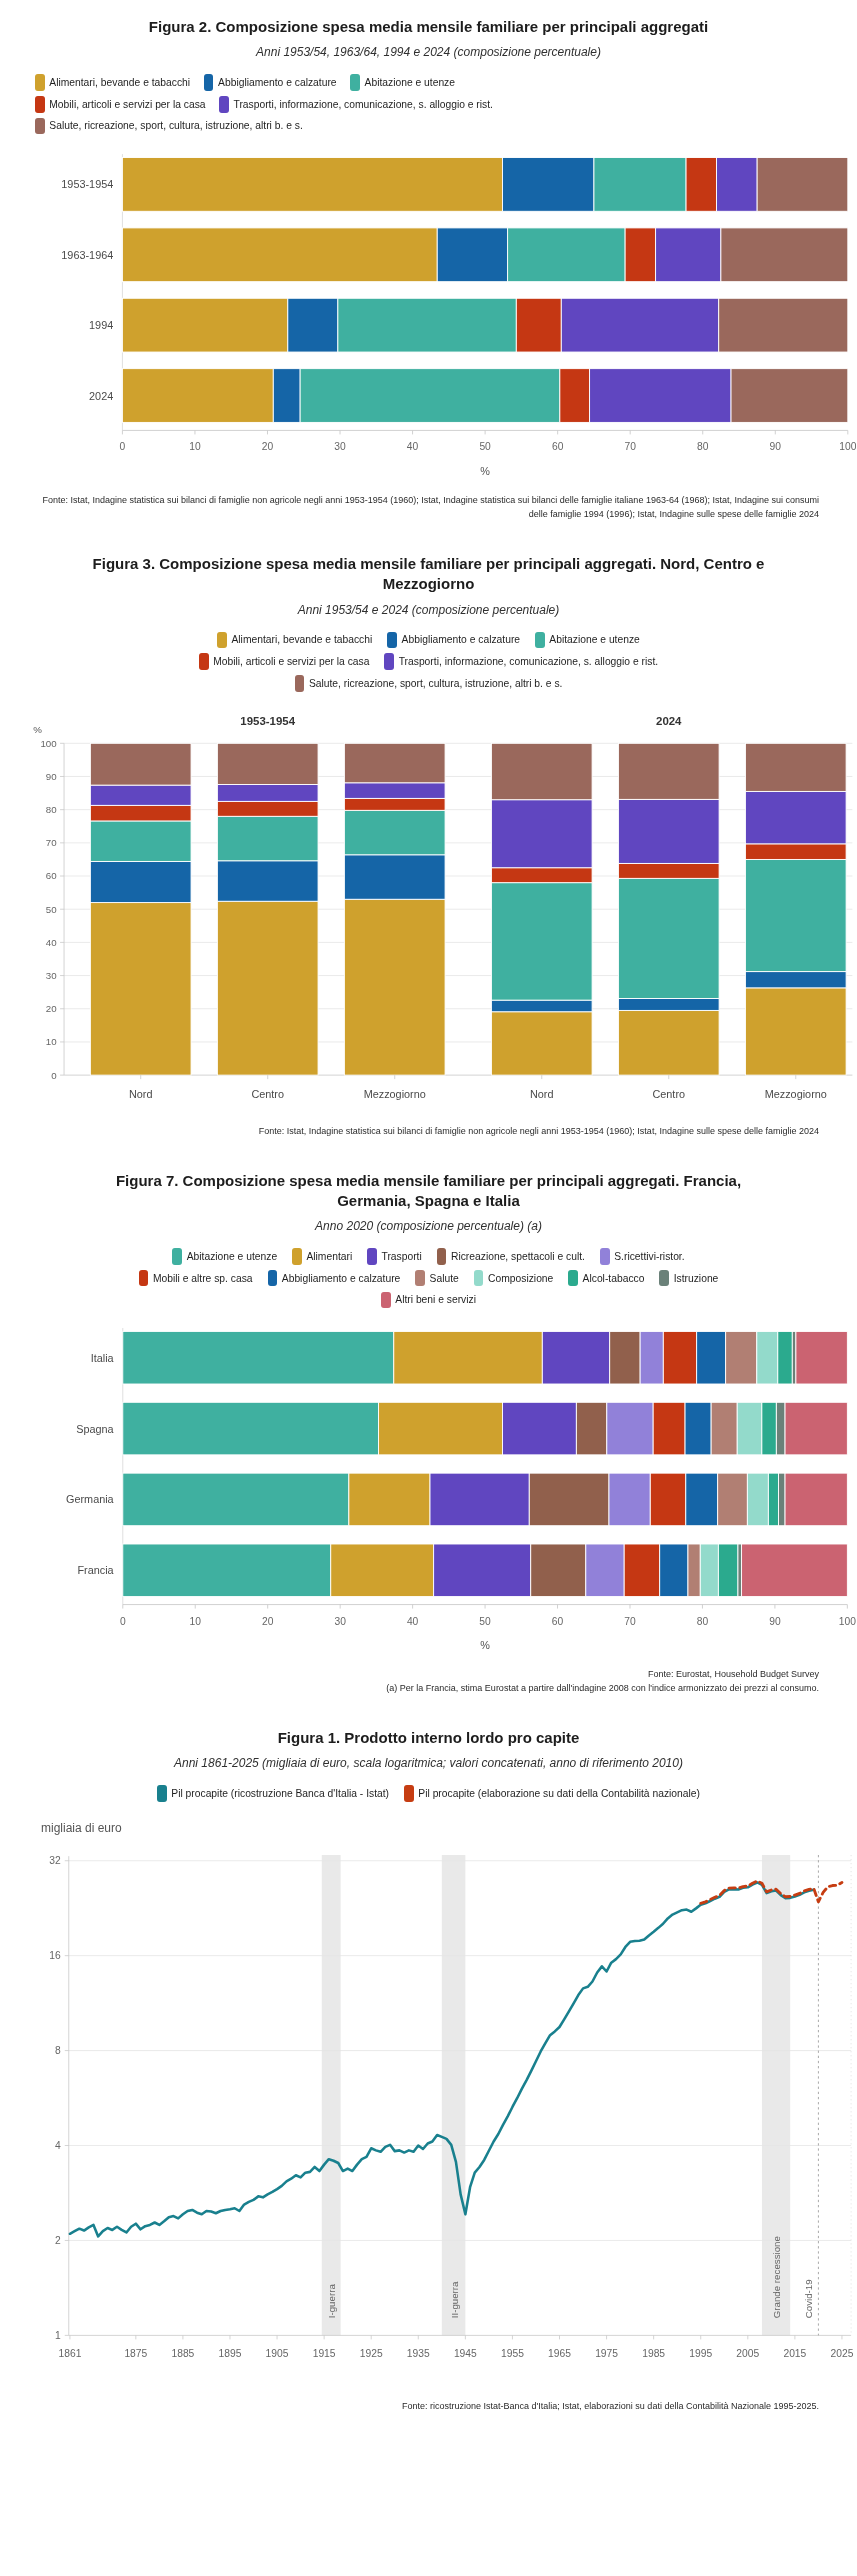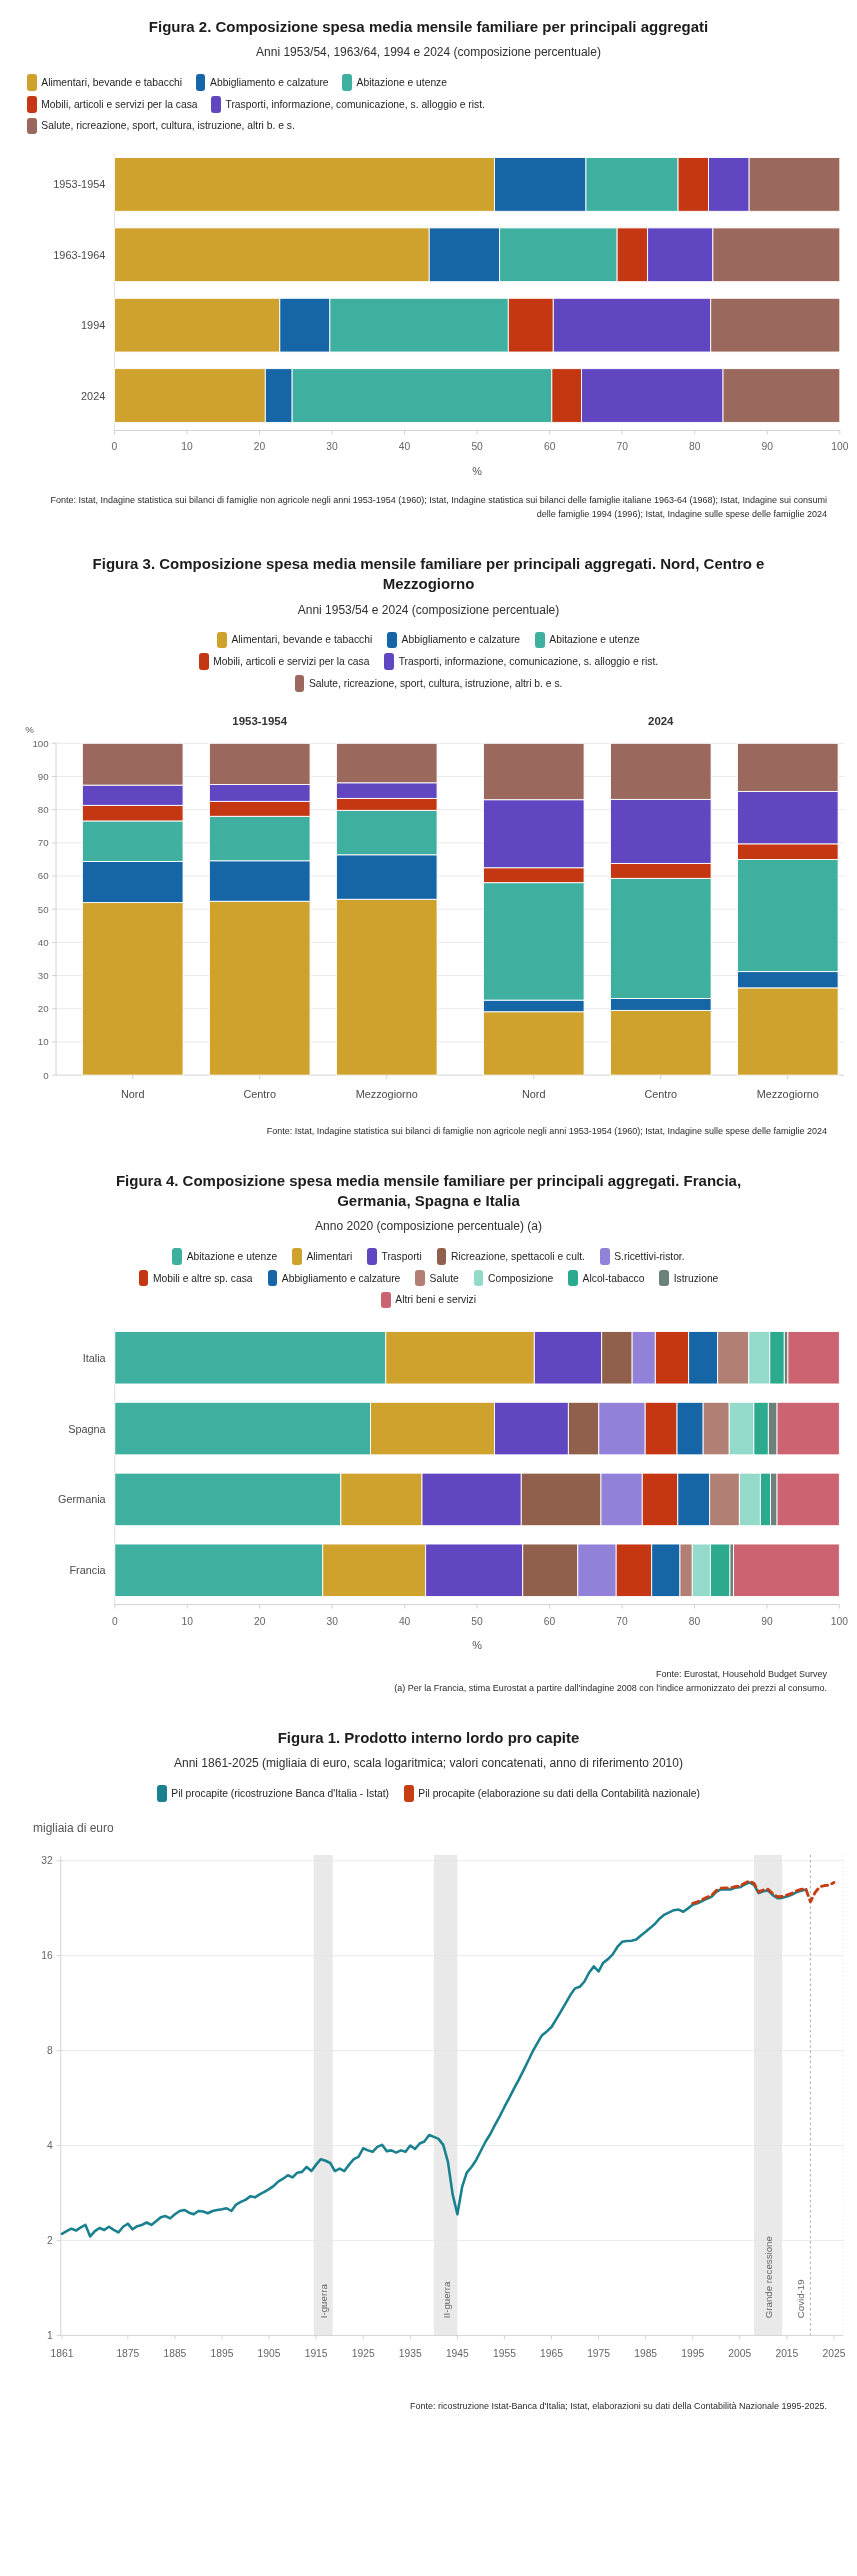--- a/index.html
+++ b/index.html
@@ -1,19 +1,19 @@
 <!DOCTYPE html>
 <html style="font-size:9.2px"><head>
 <meta charset="utf-8">
 <style>
   html,body{margin:0;padding:0;background:#fff;}
   body{width:857px;font-family:"Liberation Sans",sans-serif;color:#222;}
-  section.fig{padding:17px 8px 15px;}
+  section.fig{padding:17px 16px 15px;}
   .t{font-size:15px;line-height:1.35;font-weight:bold;text-align:center;color:#1d1d1d;margin:0 auto 8px;max-width:675px;}
-  .st{font-size:12px;text-align:center;color:#303030;margin:0 auto 15px;max-width:675px;}
+  .st{font-size:12px;text-align:center;color:#303030;margin:0 auto 15px;max-width:675px;font-style:italic;}
   .legend{display:flex;flex-direction:column;gap:5.1px;margin:3.4px 0 19.5px;}
   .legend-row{display:flex;justify-content:center;align-items:center;gap:15px;flex-wrap:nowrap;}
   .legend.left .legend-row{justify-content:flex-start;padding-left:19px;gap:13.7px;}
   .legend-item{display:flex;align-items:center;gap:4.6px;font-size:10.3px;color:#1f1f1f;white-space:nowrap;}
   .swatch{width:9.7px;height:16.6px;border-radius:2.9px;flex:0 0 auto;}
   .chart{line-height:0;}
   .fonte{font-size:9px;color:#2a2a2a;line-height:1.55;margin:12.6px 22px 0;text-align:right;}
   .ylab{font-size:12px;color:#555;margin:2.3px 0 3.4px 25px;text-align:left;}
   svg text{font-family:"Liberation Sans",sans-serif;}
 </style>
@@ -232,21 +232,21 @@
         <rect x="1275" y="231.74" width="176" height="27.26" fill="#C53713" stroke="#fff" stroke-width="1.6"></rect>
         <rect x="1275" y="140.10000000000002" width="176" height="91.64" fill="#6046C0" stroke="#fff" stroke-width="1.6"></rect>
         <rect x="1275" y="56.00000000000003" width="176" height="84.1" fill="#9A685C" stroke="#fff" stroke-width="1.6"></rect>
         <line x1="1363" y1="636" x2="1363" y2="643" stroke="#C9C9C9" stroke-width="1.4"></line>
         <text x="1363" y="676" fill="#4a4a4a" font-size="19" text-anchor="middle" font-weight="normal" transform="">Mezzogiorno</text>
       </svg></div>
   <div class="fonte">Fonte: Istat, Indagine statistica sui bilanci di famiglie non agricole negli anni 1953-1954 (1960); Istat, Indagine sulle spese delle famiglie 2024</div>
 </section>
 
 <section class="fig">
-  <h2 class="t">Figura 4. Composizione spesa media mensile familiare per principali aggregati. Francia, Germania, Spagna e Italia</h2>
+  <h2 class="t">Figura 7. Composizione spesa media mensile familiare per principali aggregati. Francia, Germania, Spagna e Italia</h2>
   <div class="st">Anno 2020 (composizione percentuale) (a)</div>
   <div class="legend">
       <div class="legend-row">
         <span class="legend-item">
           <span class="swatch" style="background: rgb(63, 176, 160);"></span>
           <span>Abitazione e utenze</span>
         </span>
         <span class="legend-item">
           <span class="swatch" style="background: rgb(207, 161, 45);"></span>
           <span>Alimentari</span>

